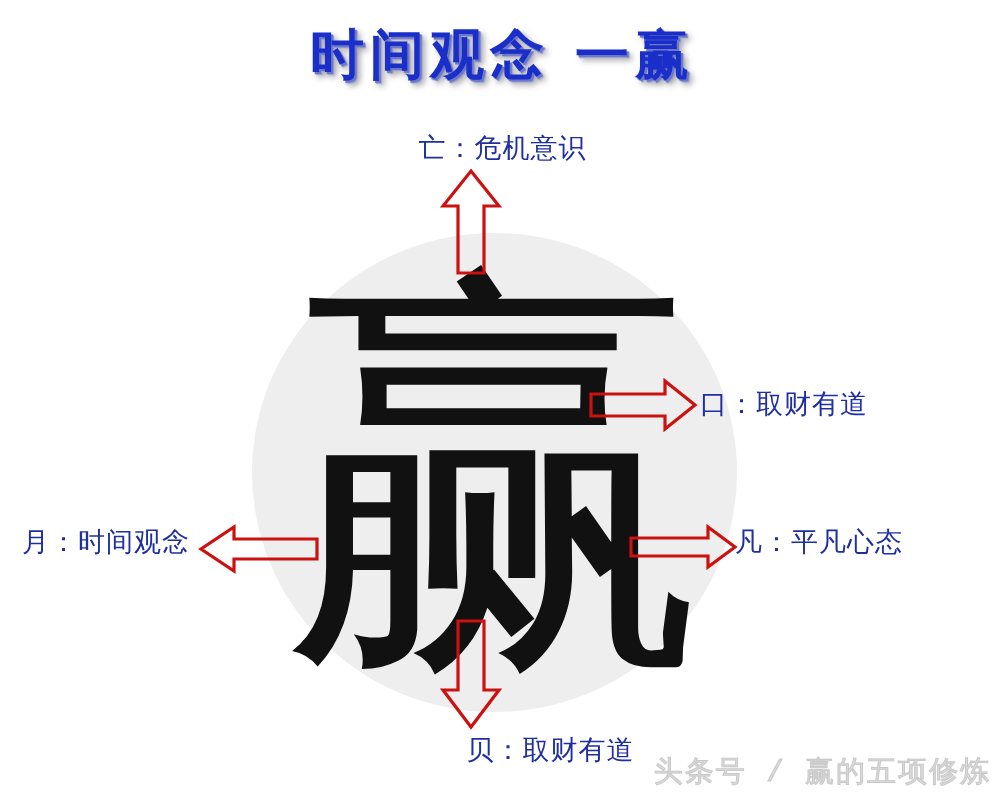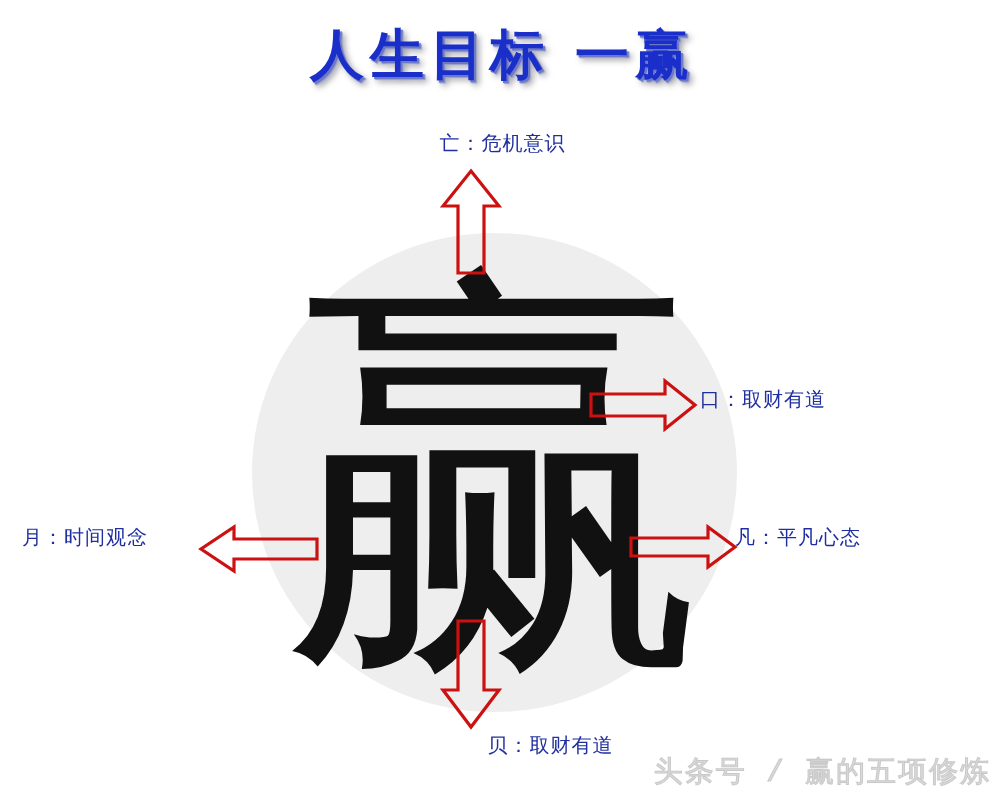--- a/index.html
+++ b/index.html
@@ -62,21 +62,21 @@
     font-size: 430px;
     line-height: 1;
     color: #111111;
     user-select: none;
   }
 
   
   .label {
     position: absolute;
     font-family: "DejaVu Serif", "Liberation Serif", serif;
-    font-size: 20px;
+    font-size: 27px;
     color: #1f2f9f;
     white-space: nowrap;
     letter-spacing: 1px;
   }
   #label-top    { left: 0;     top: 130px;  width: 1005px; text-align: center; }
   #label-right1 { left: 700px; top: 386px; }
   #label-right2 { left: 735px; top: 524px; text-align: center; }
   #label-left   { left: 22px;  top: 524px; }
   #label-bottom { left: 0;     top: 732px;  width: 1005px; text-align: center; padding-left: 48px; }
 
@@ -102,21 +102,21 @@
     text-shadow: 0 0 1px #d7d7d7;
     white-space: nowrap;
     user-select: none;
   }
 </style>
 </head>
 <body>
 
 <div id="stage">
 
-  <div id="title">人生目标 一赢</div>
+  <div id="title">时间观念 一赢</div>
 
   <div id="circle"></div>
 
   <div id="glyph">赢</div>
 
   <div class="arrow" id="arrow-up">
     <svg width="62" height="108" viewBox="0 0 62 108" aria-hidden="true">
       <polygon points="31,3 59,38 44,38 44,105 18,105 18,38 3,38" fill="#ffffff" fill-opacity="0" stroke="#cc1111" stroke-width="3.2" stroke-linejoin="miter"></polygon>
     </svg>
   </div>

